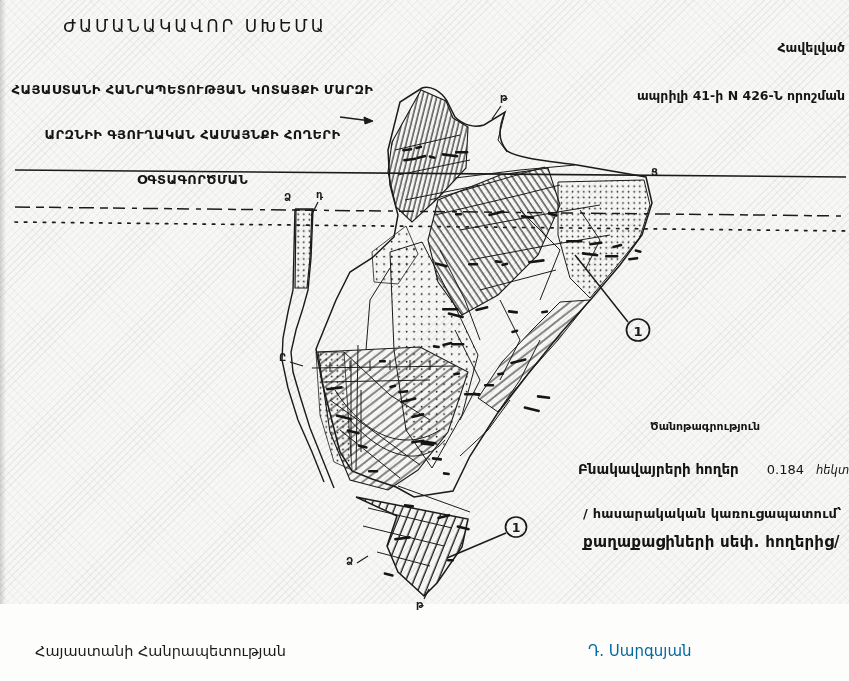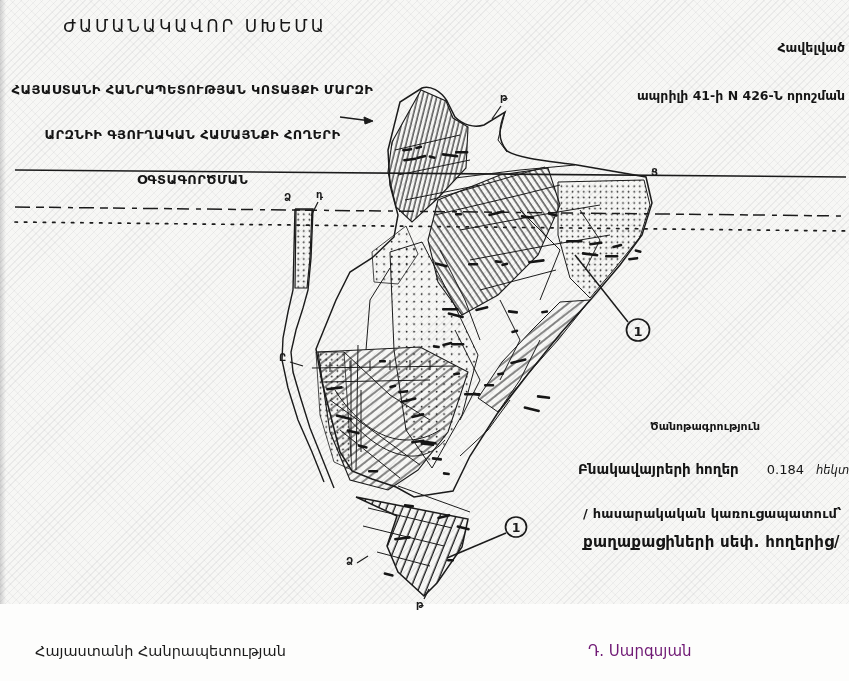--- a/index.html
+++ b/index.html
@@ -42,21 +42,21 @@
   }
   .legend-entry{left:578px;top:461px;font-size:13.5px;font-weight:bold;white-space:nowrap;}
   .legend-entry .val{font-weight:normal;font-size:13px;margin-left:28px;}
   .legend-entry .unit{font-weight:normal;font-size:11.5px;margin-left:12px;font-style:italic;}
   .legend-note1{left:583px;top:506px;font-size:13px;font-weight:bold;letter-spacing:0.2px;}
   .legend-note2{left:583px;top:533px;font-size:15px;font-weight:bold;letter-spacing:0.2px;}
   .footer-left{
     left:35px;top:601px;width:300px;
     font-size:14.5px;font-weight:normal;line-height:20px;color:#1b1b1b;
   }
-  .signature{left:588px;top:642px;font-size:15px;font-weight:normal;color:#701a75;}
+  .signature{left:588px;top:642px;font-size:15px;font-weight:normal;color:#0369a1;}
 </style>
 </head>
 <body>
 
 <div class="page">
   <div class="scan-texture"></div>
   <div class="scan-edge"></div>
 
   <svg class="map-svg" viewBox="0 0 849 681">
     <defs>

